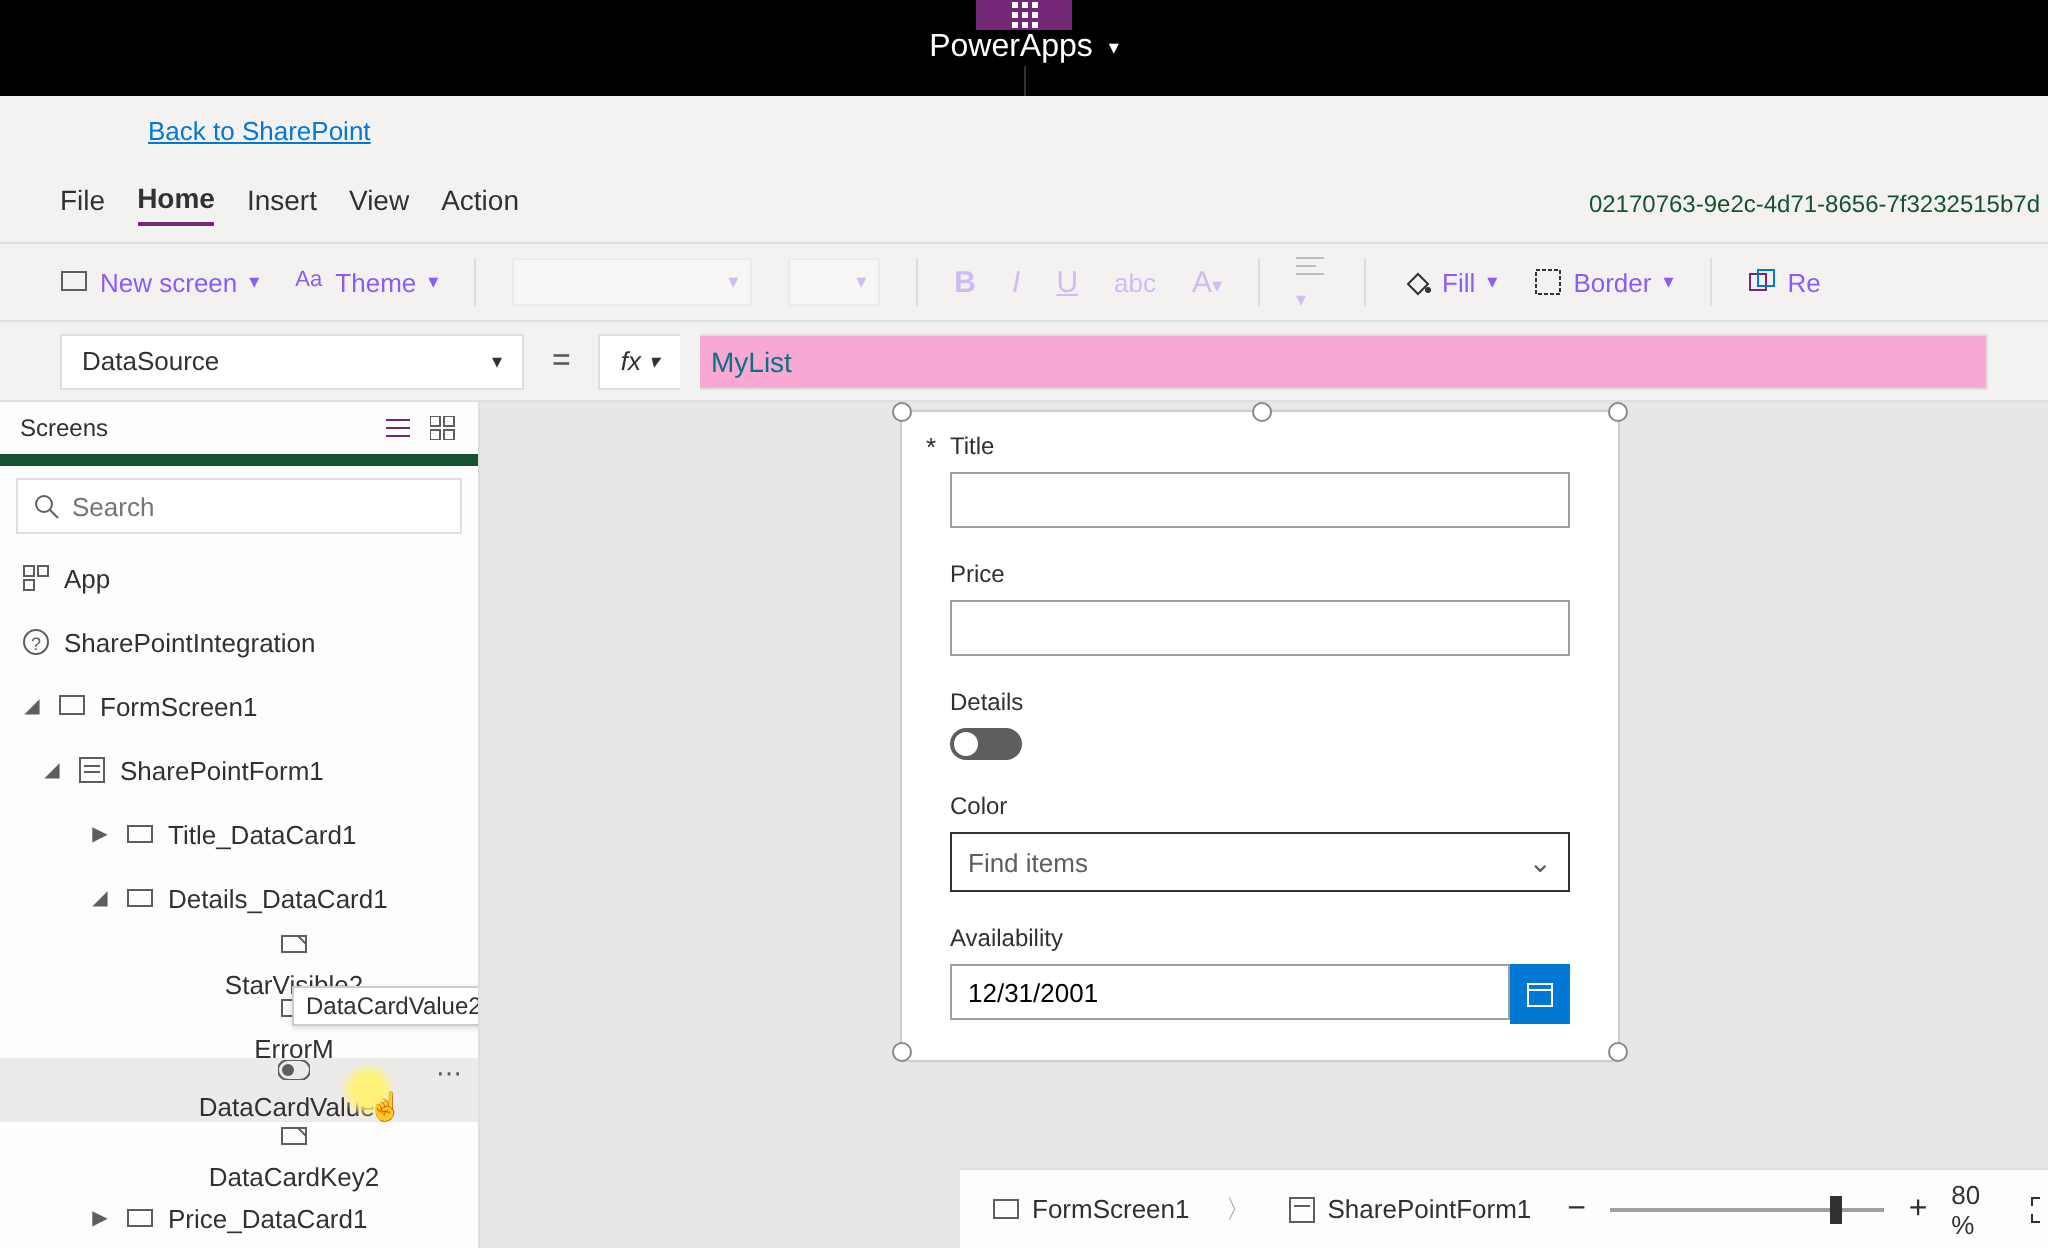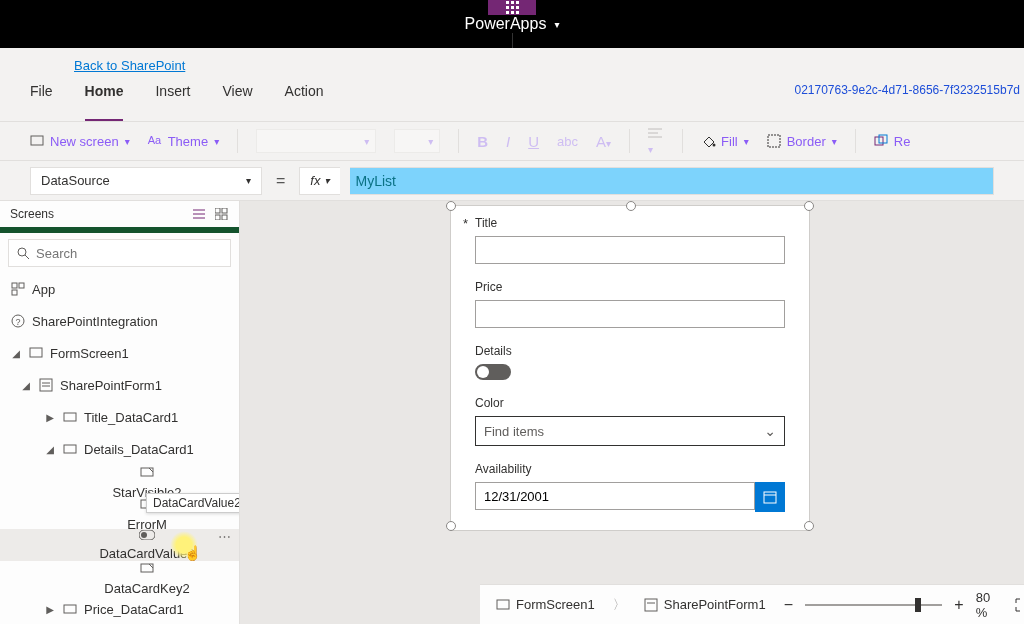--- a/index.html
+++ b/index.html
@@ -8,38 +8,38 @@
   .topbar { height: 48px; background: #000; display: flex; align-items: center; color: #fff; flex-direction: column; }
   .waffle { width: 48px; height: 48px; background: #742774; display: flex; align-items: center; justify-content: center; }
   .waffle-grid { display: grid; grid-template-columns: repeat(3,3px); grid-auto-rows: 3px; gap: 2px; }
   .waffle-grid span { background: #fff; }
   .appname { padding: 0 20px; font-size: 16px; display: flex; align-items: center; gap: 8px; }
   .vline { width: 1px; height: 48px; background: #333; }
   
   .linkrow { height: 35px; display: flex; align-items: center; padding: 0 30px; }
   .linkrow a { color: #0078d4; font-size: 13px; text-decoration: underline; cursor: pointer; margin-left: 44px; }
   
-  .menurow { height: 38px; display: flex; padding: 0 30px; gap: 32px; position: relative; }
+  .menurow { height: 38px; display: flex; align-items: center; padding: 0 30px; gap: 16px; position: relative; }
   .menurow .tab { font-size: 14px; cursor: pointer; padding-bottom: 4px; }
   .menurow .tab.active { font-weight: 600; border-bottom: 2px solid #742774; }
-  .fileid { position: absolute; right: 4px; font-size: 12px; color: #1d4ed8; white-space: nowrap; }
+  .fileid { position: absolute; right: 4px; font-size: 12px; color: #14532d; white-space: nowrap; }
   
   .toolrow { height: 40px; border-top: 1px solid #e1dfdd; border-bottom: 1px solid #e1dfdd; display: flex; align-items: center; padding: 0 30px; gap: 18px; font-size: 13px; color: #8b5cf6; }
   .toolrow .group { display: flex; align-items: center; gap: 6px; cursor: pointer; }
   .toolrow .ico { width: 14px; height: 14px; display: inline-block; }
   .toolrow .vsep { width: 1px; height: 24px; background: #e1dfdd; }
   .toolrow .disabled { opacity: .35; }
   .emptydd { width: 120px; height: 24px; border: 1px solid #e1dfdd; background: #fff; display: flex; align-items: center; justify-content: flex-end; padding-right: 6px; opacity:.5; }
   .emptydd.small { width: 46px; }
   
   .formularow { height: 40px; border-bottom: 1px solid #e1dfdd; display: flex; align-items: center; padding: 0 30px; gap: 10px; background: #f3f2f1; }
   .propselect { width: 232px; height: 28px; background: #fff; border: 1px solid #e1dfdd; display: flex; align-items: center; justify-content: space-between; padding: 0 10px; font-size: 13px; }
   .eq { font-size: 16px; color: #555; padding: 0 4px; }
   .fx { height: 28px; padding: 0 10px; border:1px solid #e1dfdd; border-right:none; display:flex; align-items:center; font-style: italic; background:#fff; }
-  .formula-input { flex:1; height:28px; border:1px solid #e1dfdd; border-left:none; background:#7dd3fc; display:flex; align-items:center; padding-left:6px; font-family: Consolas, monospace; color:#0b7285; font-size: 14px; }
+  .formula-input { flex:1; height:28px; border:1px solid #e1dfdd; border-left:none; background:#f9a8d4; display:flex; align-items:center; padding-left:6px; font-family: Consolas, monospace; color:#0b7285; font-size: 14px; }
   
   .main { display: flex; height: 423px; }
   .sidebar { width: 240px; background: #fdfdfd; border-right: 1px solid #e1dfdd; display: flex; flex-direction: column; }
   .screens-hdr { height: 32px; display: flex; align-items: center; justify-content: space-between; padding: 0 10px; font-size: 12px; border-bottom: 6px solid #14532d; }
   .screens-hdr .rt { display:flex; gap:8px; color:#605e5c; }
   .search { margin: 6px 8px; border:1px solid #e1dfdd; height:28px; display:flex; align-items:center; padding:0 8px; gap:6px; color:#605e5c; background:#fff; }
   .search input { border:none; outline:none; flex:1; font-size:13px; }
   .tree { flex:1; overflow-y:auto; font-size:13px; }
   .tree-row { height: 32px; display:flex; align-items:center; gap:6px; padding-left:10px; cursor:pointer; position:relative; }
   .tree-row.selected { background:#edebe9; }

